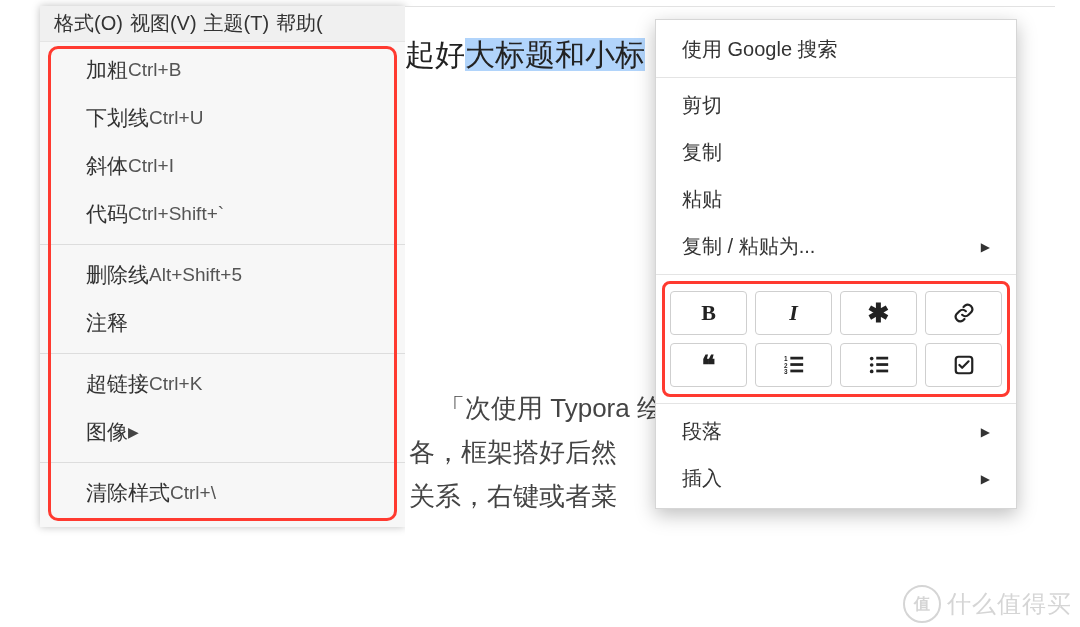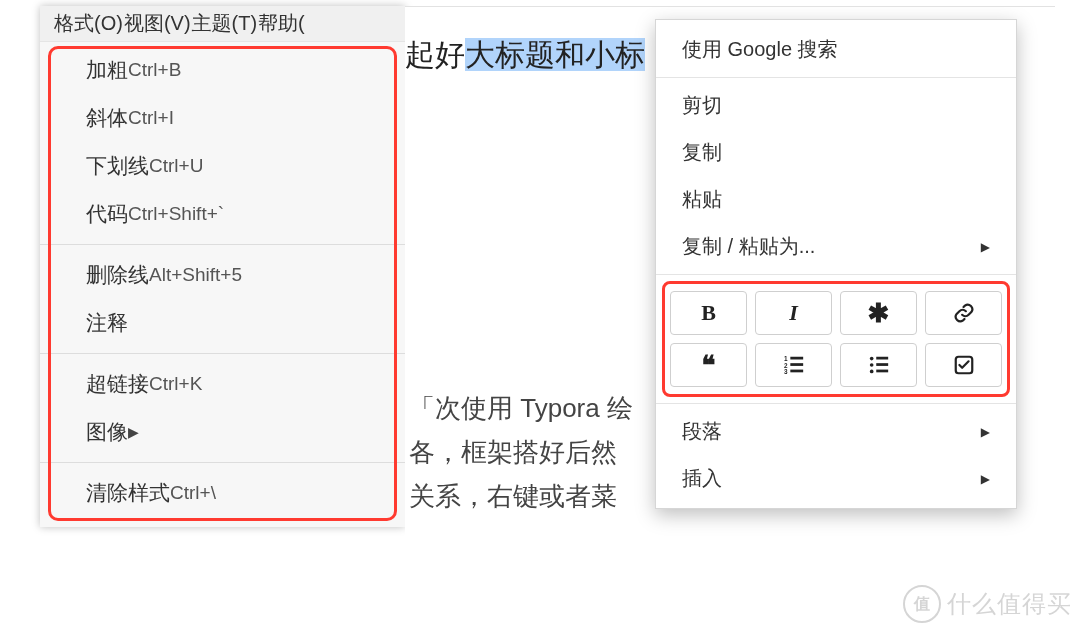--- a/index.html
+++ b/index.html
@@ -20,21 +20,21 @@
     position: absolute;
     left: 40px;
     top: 6px;
     width: 365px;
     box-shadow: 0 0 8px rgba(0,0,0,.25);
     background: #f7f7f7;
   }
 
   .menubar {
     display: flex;
-    gap: 1px;
+    gap: 7px;
     padding: 4px 14px 4px 14px;
     font-size: 20px;
     border-bottom: 1px solid #e5e5e5;
     background: #f0f0f0;
     overflow: hidden;
     white-space: nowrap;
   }
   .menubar span { cursor: default; }
 
   .dropdown {
@@ -100,21 +100,21 @@
     background: #b1d4fb;
   }
 
   .doc-body-line {
     position: absolute;
     left: 4px;
     font-size: 26px;
     color: #444;
     white-space: nowrap;
   }
-  .doc-body-line.l1 { top: 384px; }
+  .doc-body-line.l1 { top: 384px; margin-left: 30px; }
   .doc-body-line.l2 { top: 428px; }
   .doc-body-line.l3 { top: 472px; }
 
   .context-menu {
     position: absolute;
     top: 12px;
     right: 38px;
     width: 360px;
     background: #ffffff;
     border: 1px solid #d6d6d6;
@@ -201,26 +201,26 @@
   </div>
 
   <div class="dropdown">
     <div class="red-box-left"></div>
 
     <div class="menu-item">
       <span>加粗</span>
       <span class="shortcut">Ctrl+B</span>
     </div>
     <div class="menu-item">
+      <span>下划线</span>
+      <span class="shortcut">Ctrl+U</span>
+    </div>
+    <div class="menu-item">
       <span>斜体</span>
       <span class="shortcut">Ctrl+I</span>
-    </div>
-    <div class="menu-item">
-      <span>下划线</span>
-      <span class="shortcut">Ctrl+U</span>
     </div>
     <div class="menu-item">
       <span>代码</span>
       <span class="shortcut">Ctrl+Shift+`</span>
     </div>
     <div class="menu-sep"></div>
 
     <div class="menu-item">
       <span>删除线</span>
       <span class="shortcut">Alt+Shift+5</span>

